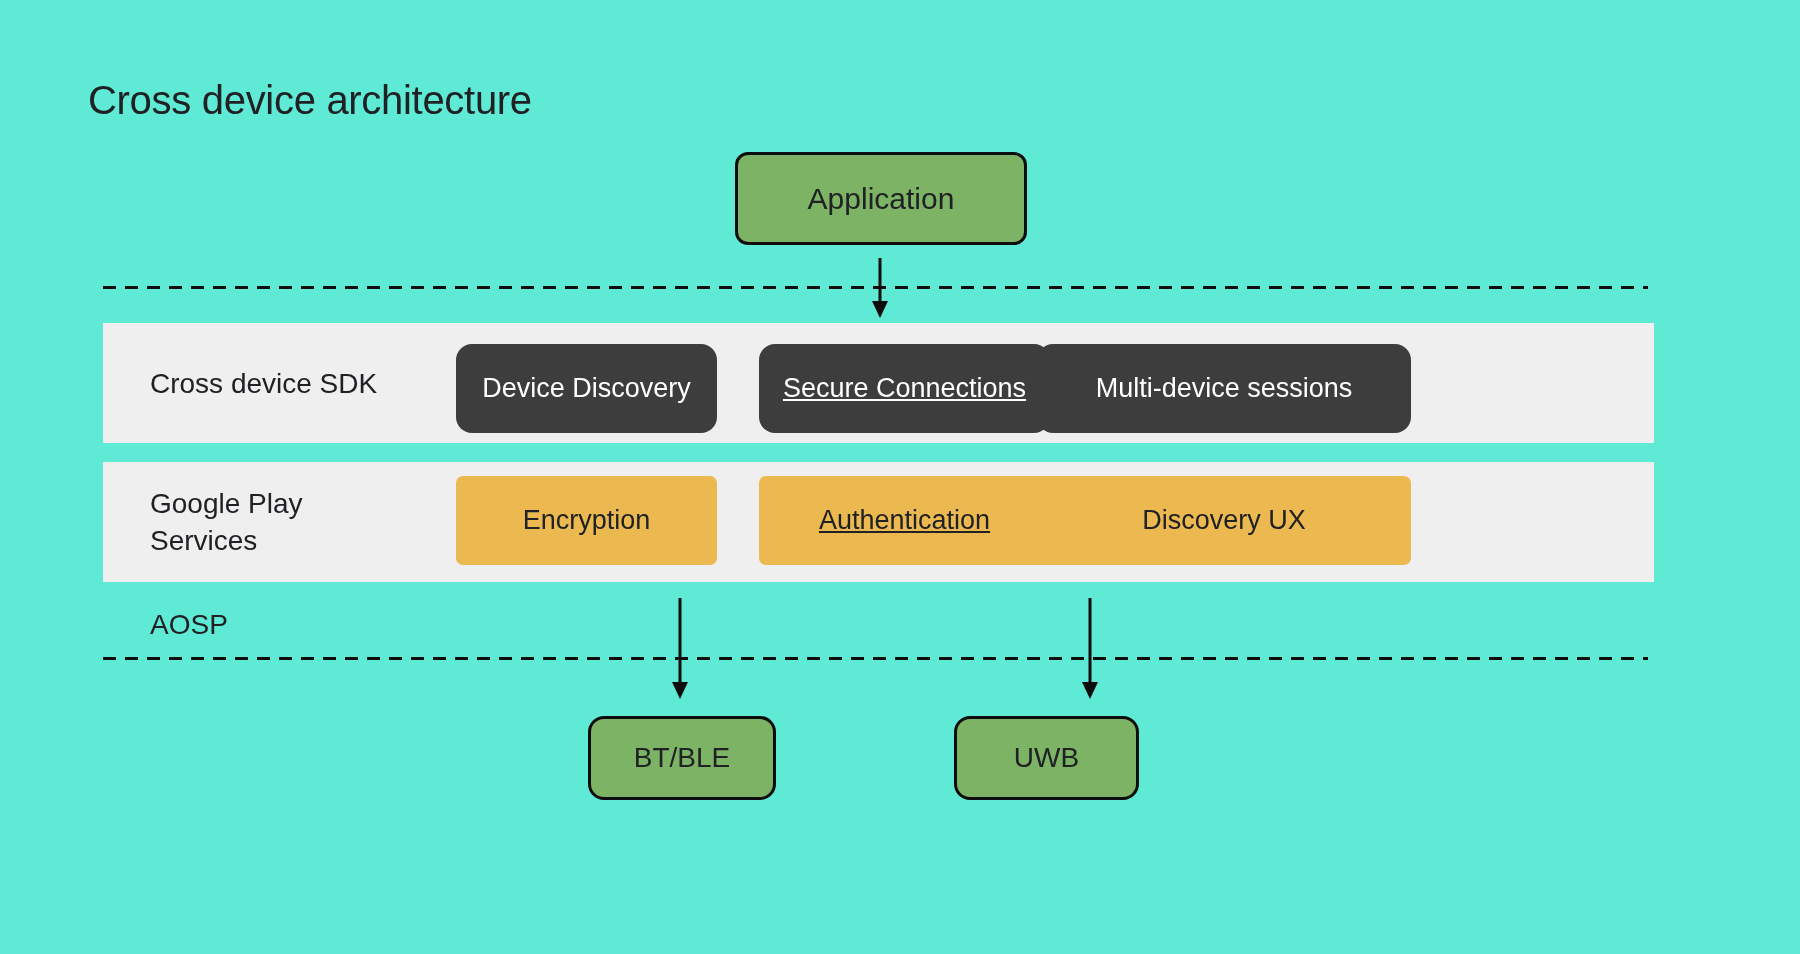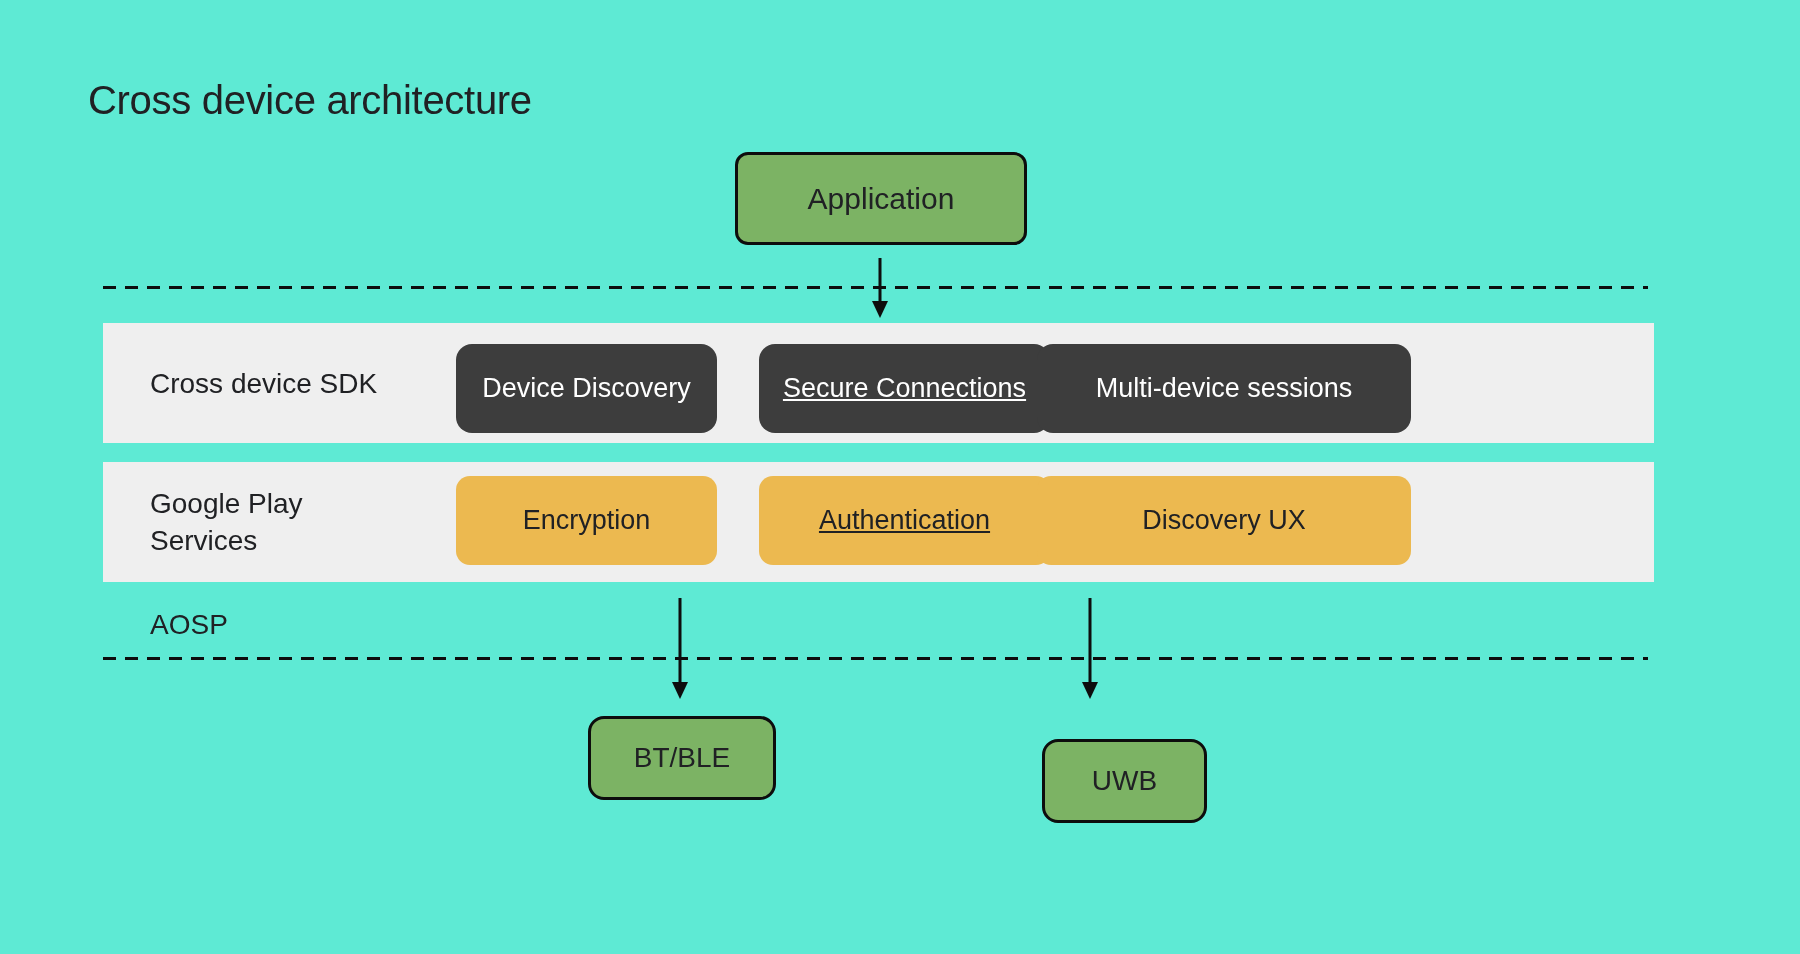--- a/index.html
+++ b/index.html
@@ -58,21 +58,21 @@
   }
 
   .dark-box{
     position:absolute;top:21px;height:89px;border-radius:16px;
     background:var(--dark);color:var(--text-light);
     display:flex;align-items:center;justify-content:center;text-align:center;
     font-size:27px;line-height:33px;font-weight:400;
     padding:0 18px;
   }
   .amber-box{
-    position:absolute;top:14px;height:89px;border-radius:14px;
+    position:absolute;top:14px;height:89px;border-radius:7px;
     background:var(--amber);color:var(--text-dark);
     display:flex;align-items:center;justify-content:center;text-align:center;
     font-size:27px;line-height:33px;font-weight:500;
     padding:0 18px;
   }
   .col-1{left:353px;width:261px;}
   .col-2{left:656px;width:291px;text-decoration:underline;}
   .col-3{left:934px;width:374px;}
 
   .arrow{position:absolute;}
@@ -87,21 +87,21 @@
   #arrow-app .shaft{height:43px;}
   #arrow-app .head{top:43px;}
   #arrow-bt{left:672px;top:598px;width:16px;height:101px;}
   #arrow-uwb{left:1082px;top:598px;width:16px;height:101px;}
   #arrow-bt .shaft,#arrow-uwb .shaft{height:84px;}
   #arrow-bt .head,#arrow-uwb .head{top:84px;}
 
   .radio-node{top:716px;height:84px;border-radius:16px;font-size:28px;}
   #radio-btble{left:588px;width:188px;}
   #radio-wifi{left:793px;width:180px;}
-  #radio-uwb{left:1042px;width:165px;margin-top:23px;}
+  #radio-uwb{left:954px;width:185px;}
 </style>
 </head>
 <body>
 
 <div class="canvas">
 
   <div class="page-title">Cross device architecture</div>
 
   <div class="node green-node app-node">Application</div>
 

